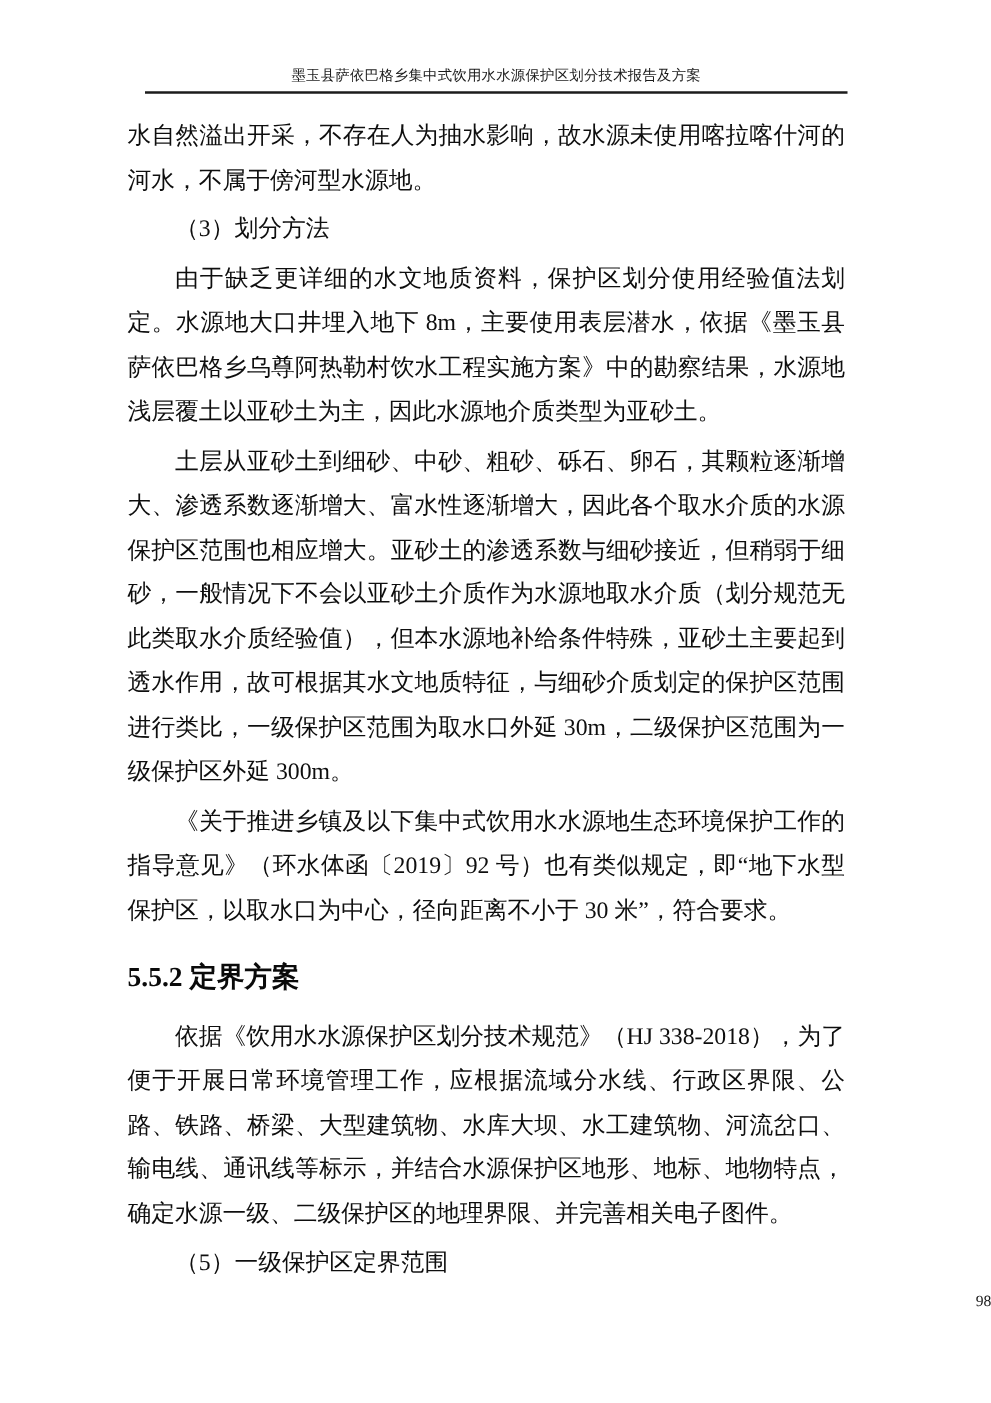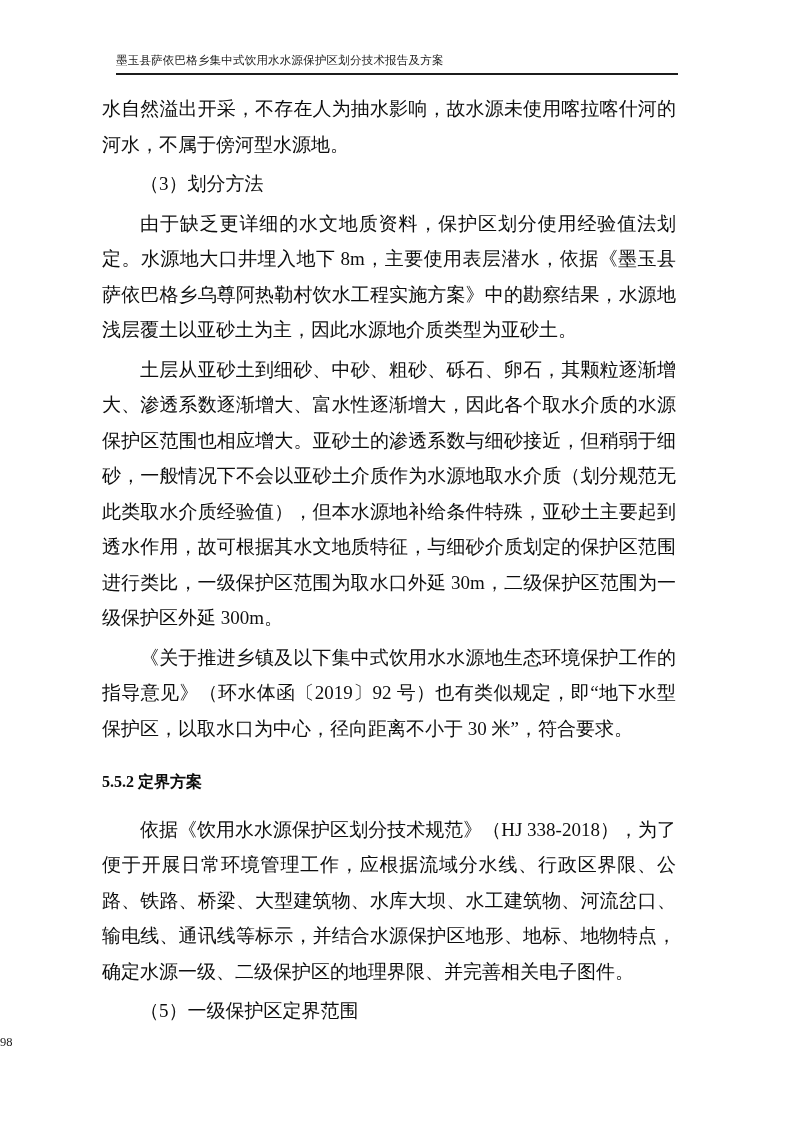--- a/index.html
+++ b/index.html
@@ -17,26 +17,26 @@
     overflow: hidden;
   }
   
   .header {
     position: absolute;
     top: 54px;
     left: 116px;
     width: 562px;
   }
   .header-title {
+    text-align: center;
     font-size: 11.5px;
     line-height: 14px;
     letter-spacing: 0.2px;
     color: #1a1a1a;
     white-space: nowrap;
-    font-family: Liberation Mono, monospace;
   }
   .header-rule {
     margin-top: 5px;
     border-top: 2.5px solid #1c1c1c;
     height: 0;
   }
   
   .docbody {
     position: absolute;
     top: 91px;
@@ -50,34 +50,34 @@
   .para {
     margin: 0 16px 4px 0;
   }
   .indent {
     text-indent: 2em;
   }
   .no-indent {
     text-indent: 0;
   }
   .heading {
-    font-size: 16px;
+    font-size: 22px;
     font-weight: bold;
     line-height: 35.5px;
     margin: 18px 0 12px 0;
     text-align: left;
     color: #0a0a0a;
   }
   
   .footer {
     position: absolute;
     top: 1032px;
     left: 0;
     width: 793px;
-    text-align: left;
+    text-align: right;
   }
   .page-number {
     font-size: 12.5px;
     color: #1a1a1a;
   }
 </style>
 </head>
 <body>
 
 <div class="page">

